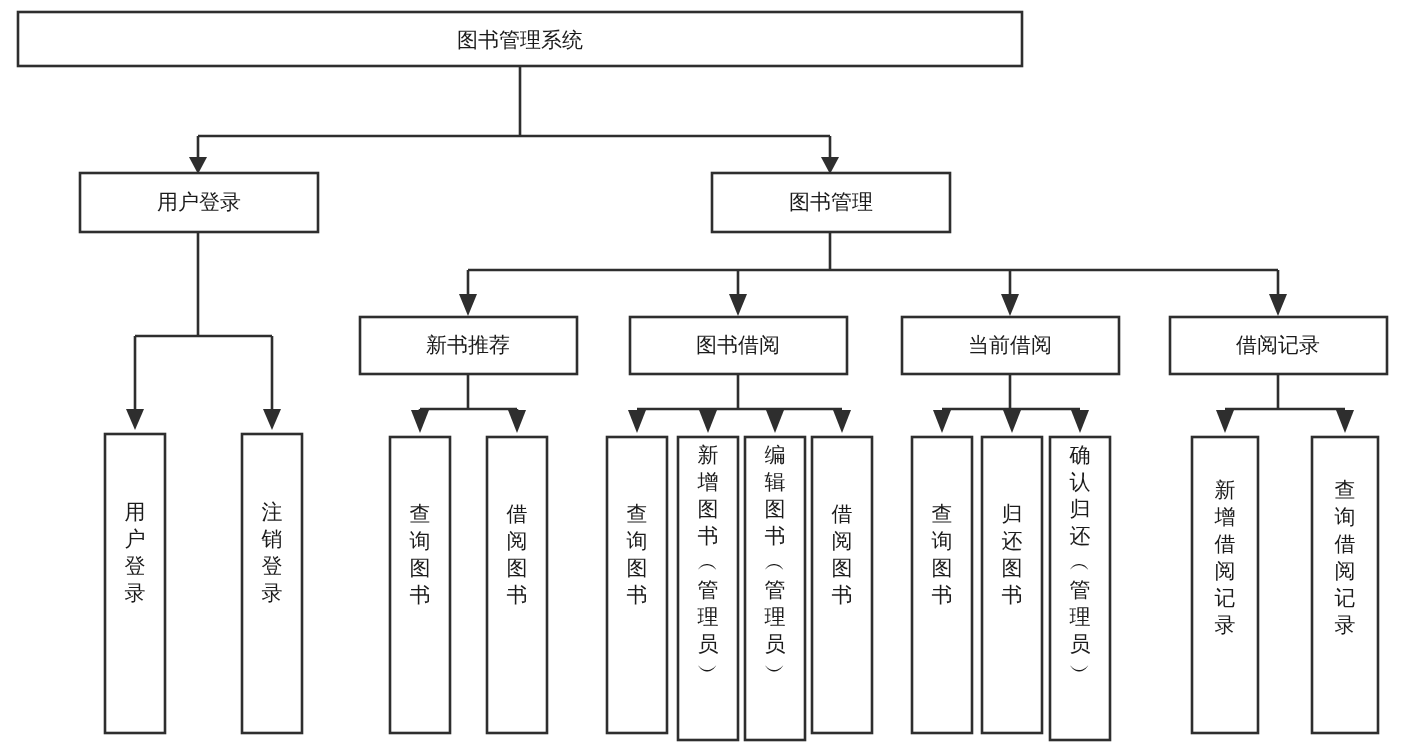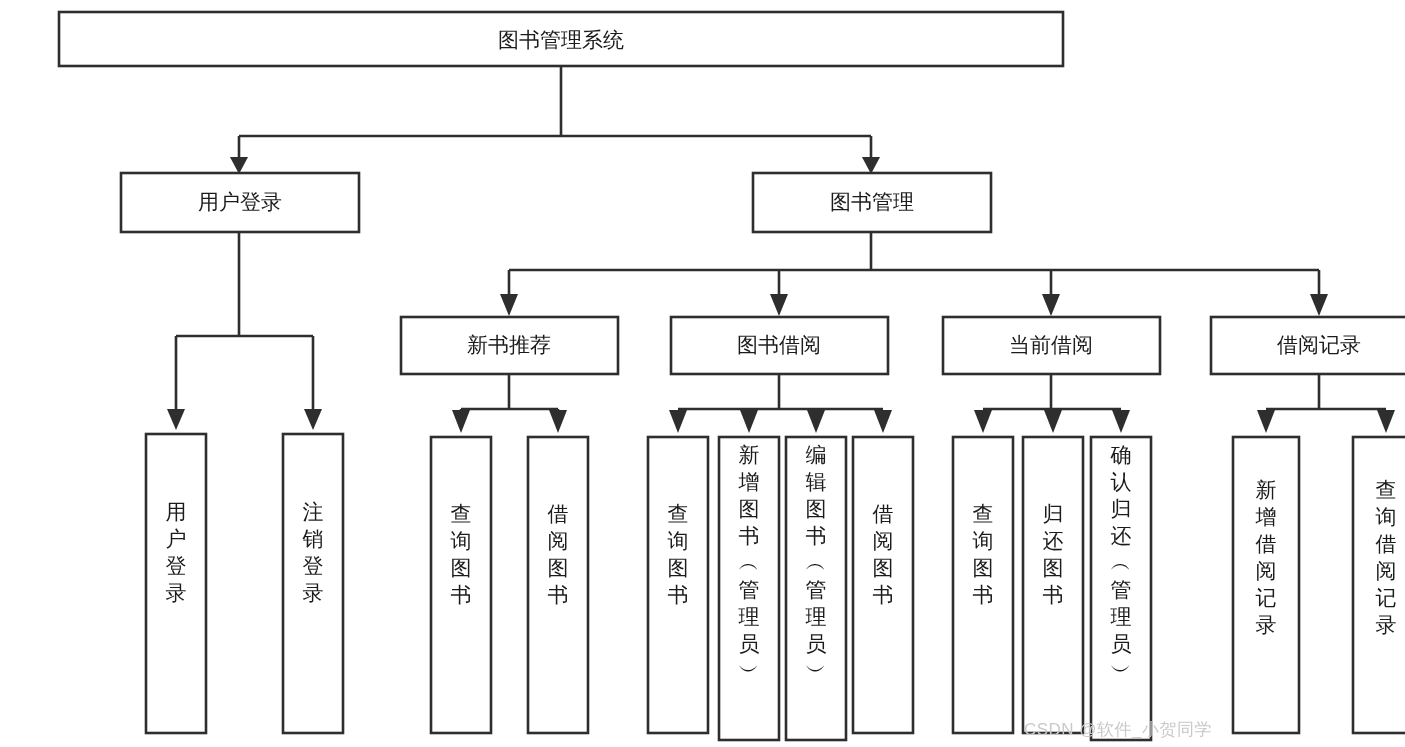--- a/index.html
+++ b/index.html
@@ -13,21 +13,20 @@
     position: relative;
     font-family: "Liberation Sans", "DejaVu Sans", sans-serif;
     overflow: hidden;
   }
   #diagram-root {
     position: absolute;
     left: 0;
     top: 0;
     width: 1181px;
     height: 747px;
-    margin-left: 41px;
   }
   svg#flow {
     position: absolute;
     left: 0;
     top: 0;
     width: 1405px;
     height: 747px;
     display: block;
   }
   .node-box {
@@ -212,14 +211,13 @@
     <g>
       <rect class="node-box" x="1192" y="437" width="66" height="296"></rect>
       <text class="node-label-v" x="1225" y="497"><tspan x="1225" dy="0">新</tspan><tspan x="1225" dy="27">增</tspan><tspan x="1225" dy="27">借</tspan><tspan x="1225" dy="27">阅</tspan><tspan x="1225" dy="27">记</tspan><tspan x="1225" dy="27">录</tspan></text>
     </g>
     <g>
       <rect class="node-box" x="1312" y="437" width="66" height="296"></rect>
       <text class="node-label-v" x="1345" y="497"><tspan x="1345" dy="0">查</tspan><tspan x="1345" dy="27">询</tspan><tspan x="1345" dy="27">借</tspan><tspan x="1345" dy="27">阅</tspan><tspan x="1345" dy="27">记</tspan><tspan x="1345" dy="27">录</tspan></text>
     </g>
   </svg>
 
-  <div class="watermark">CSDN @软件_小贺同学</div>
 </div>
 
 </body></html>

